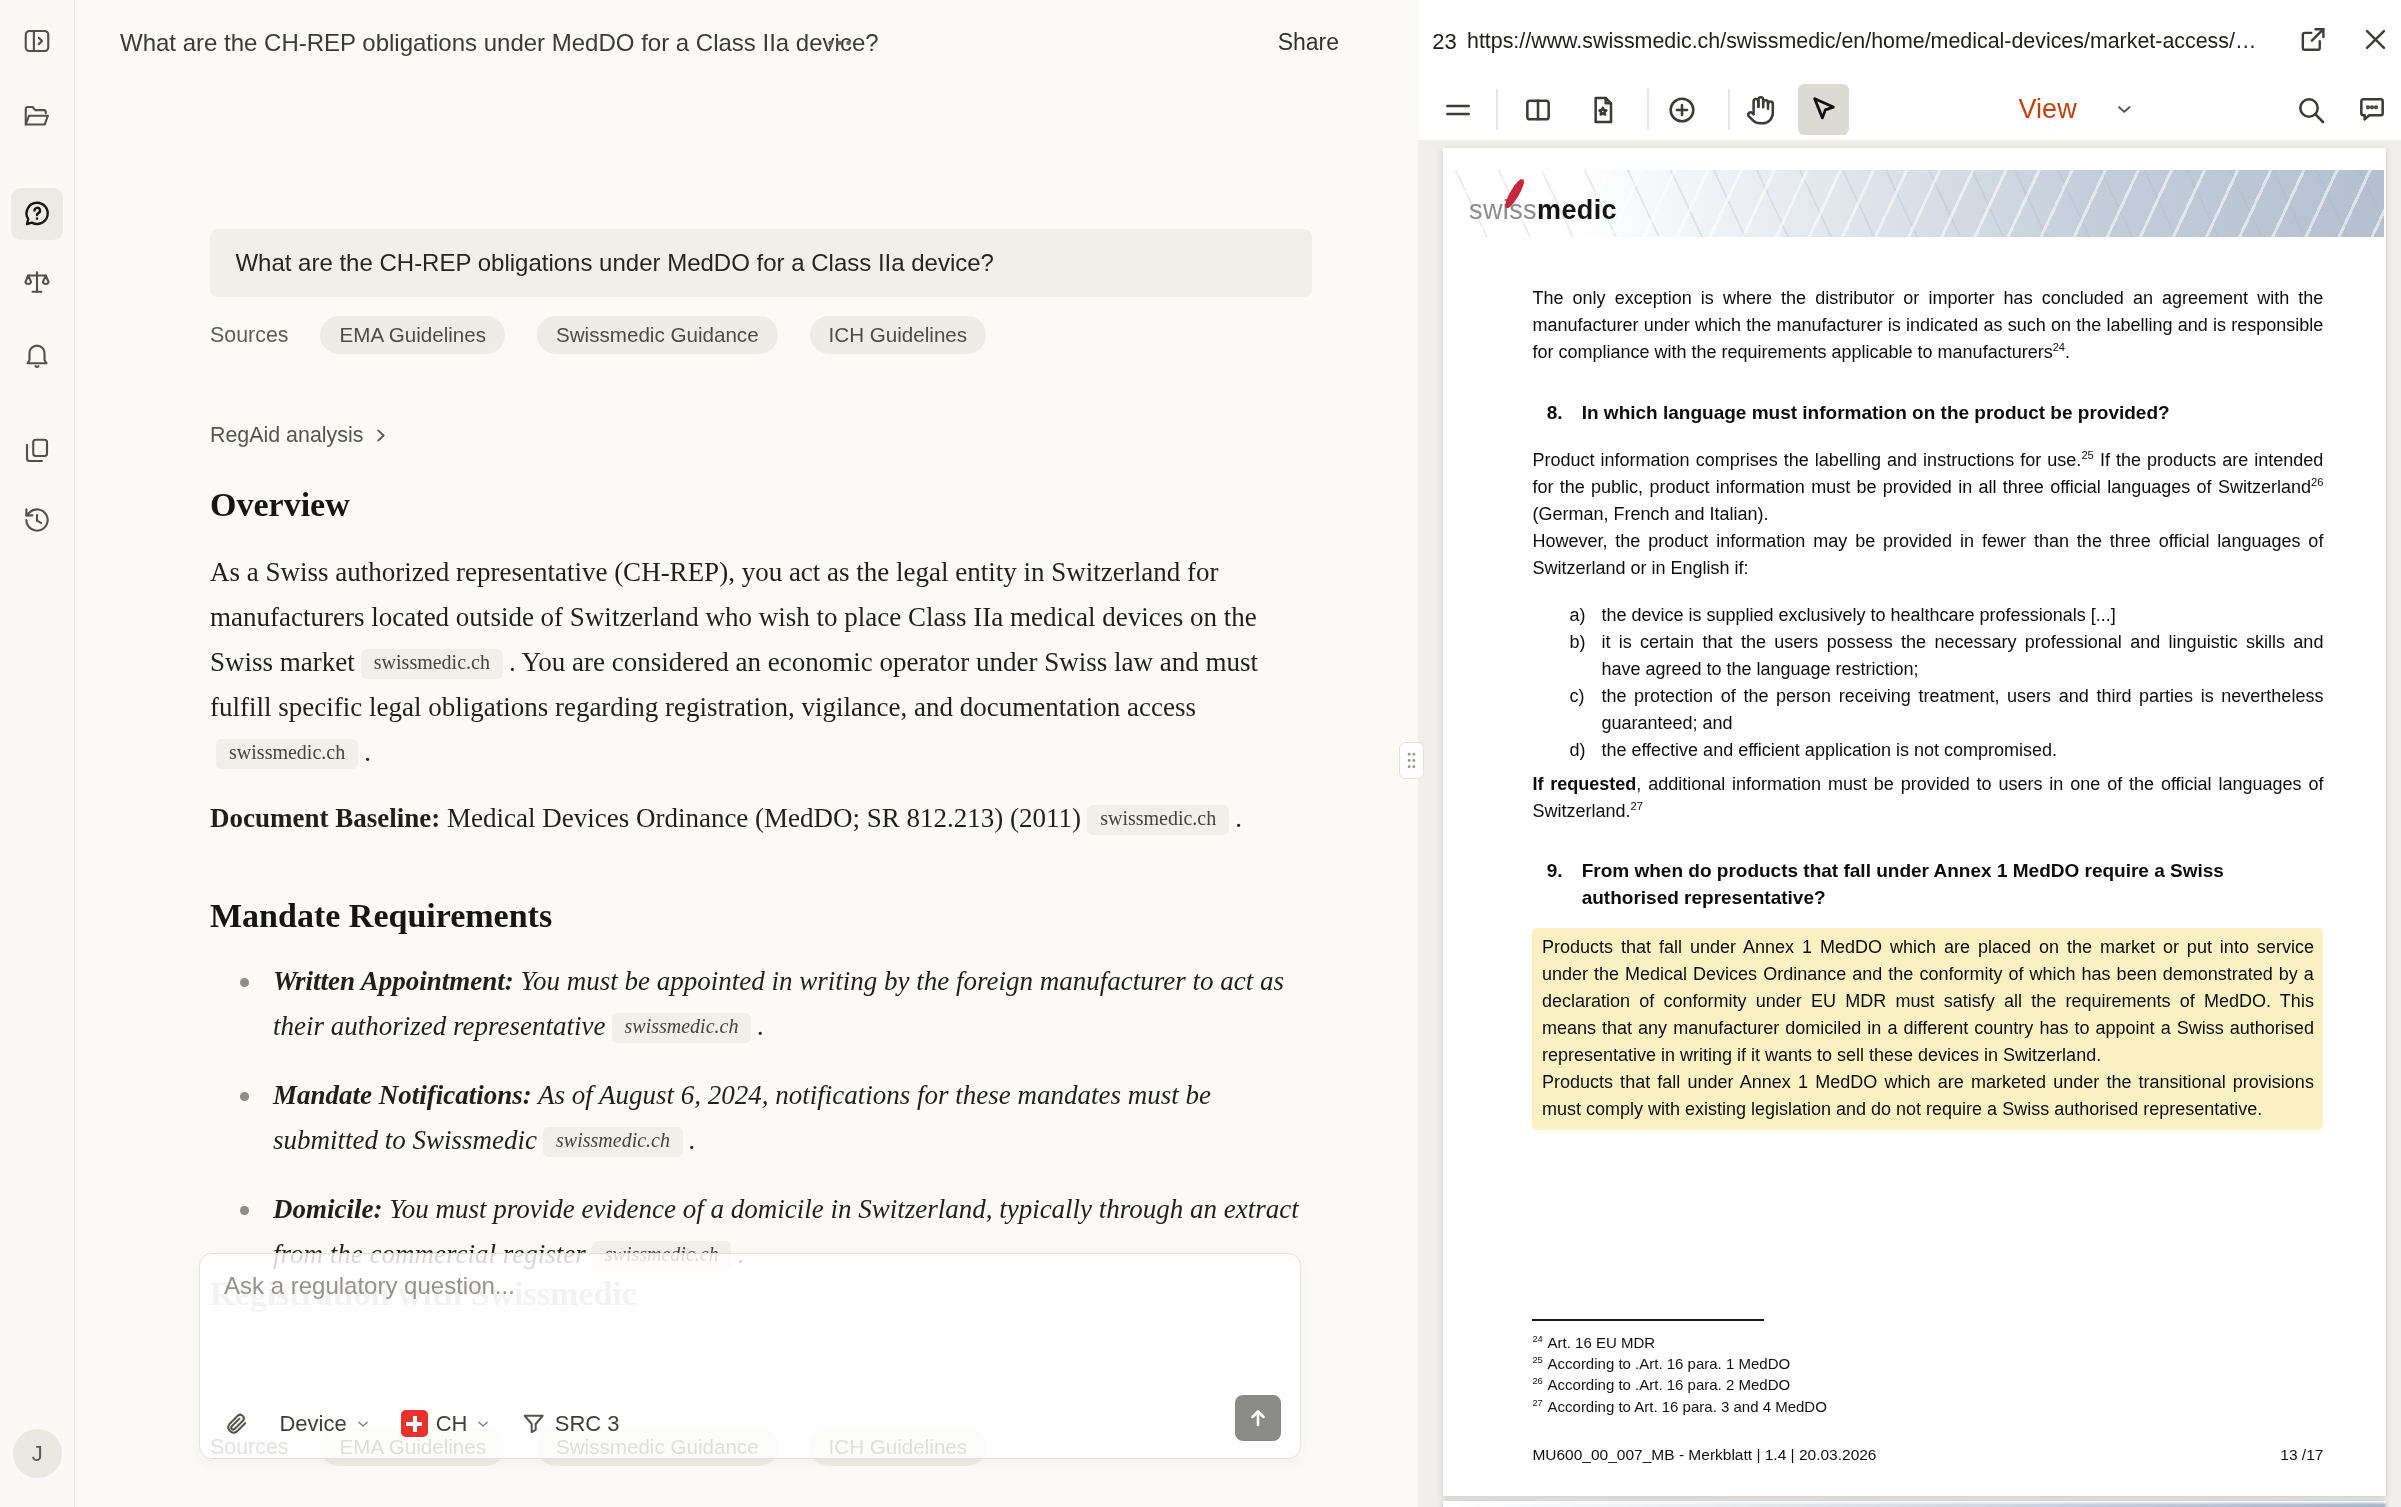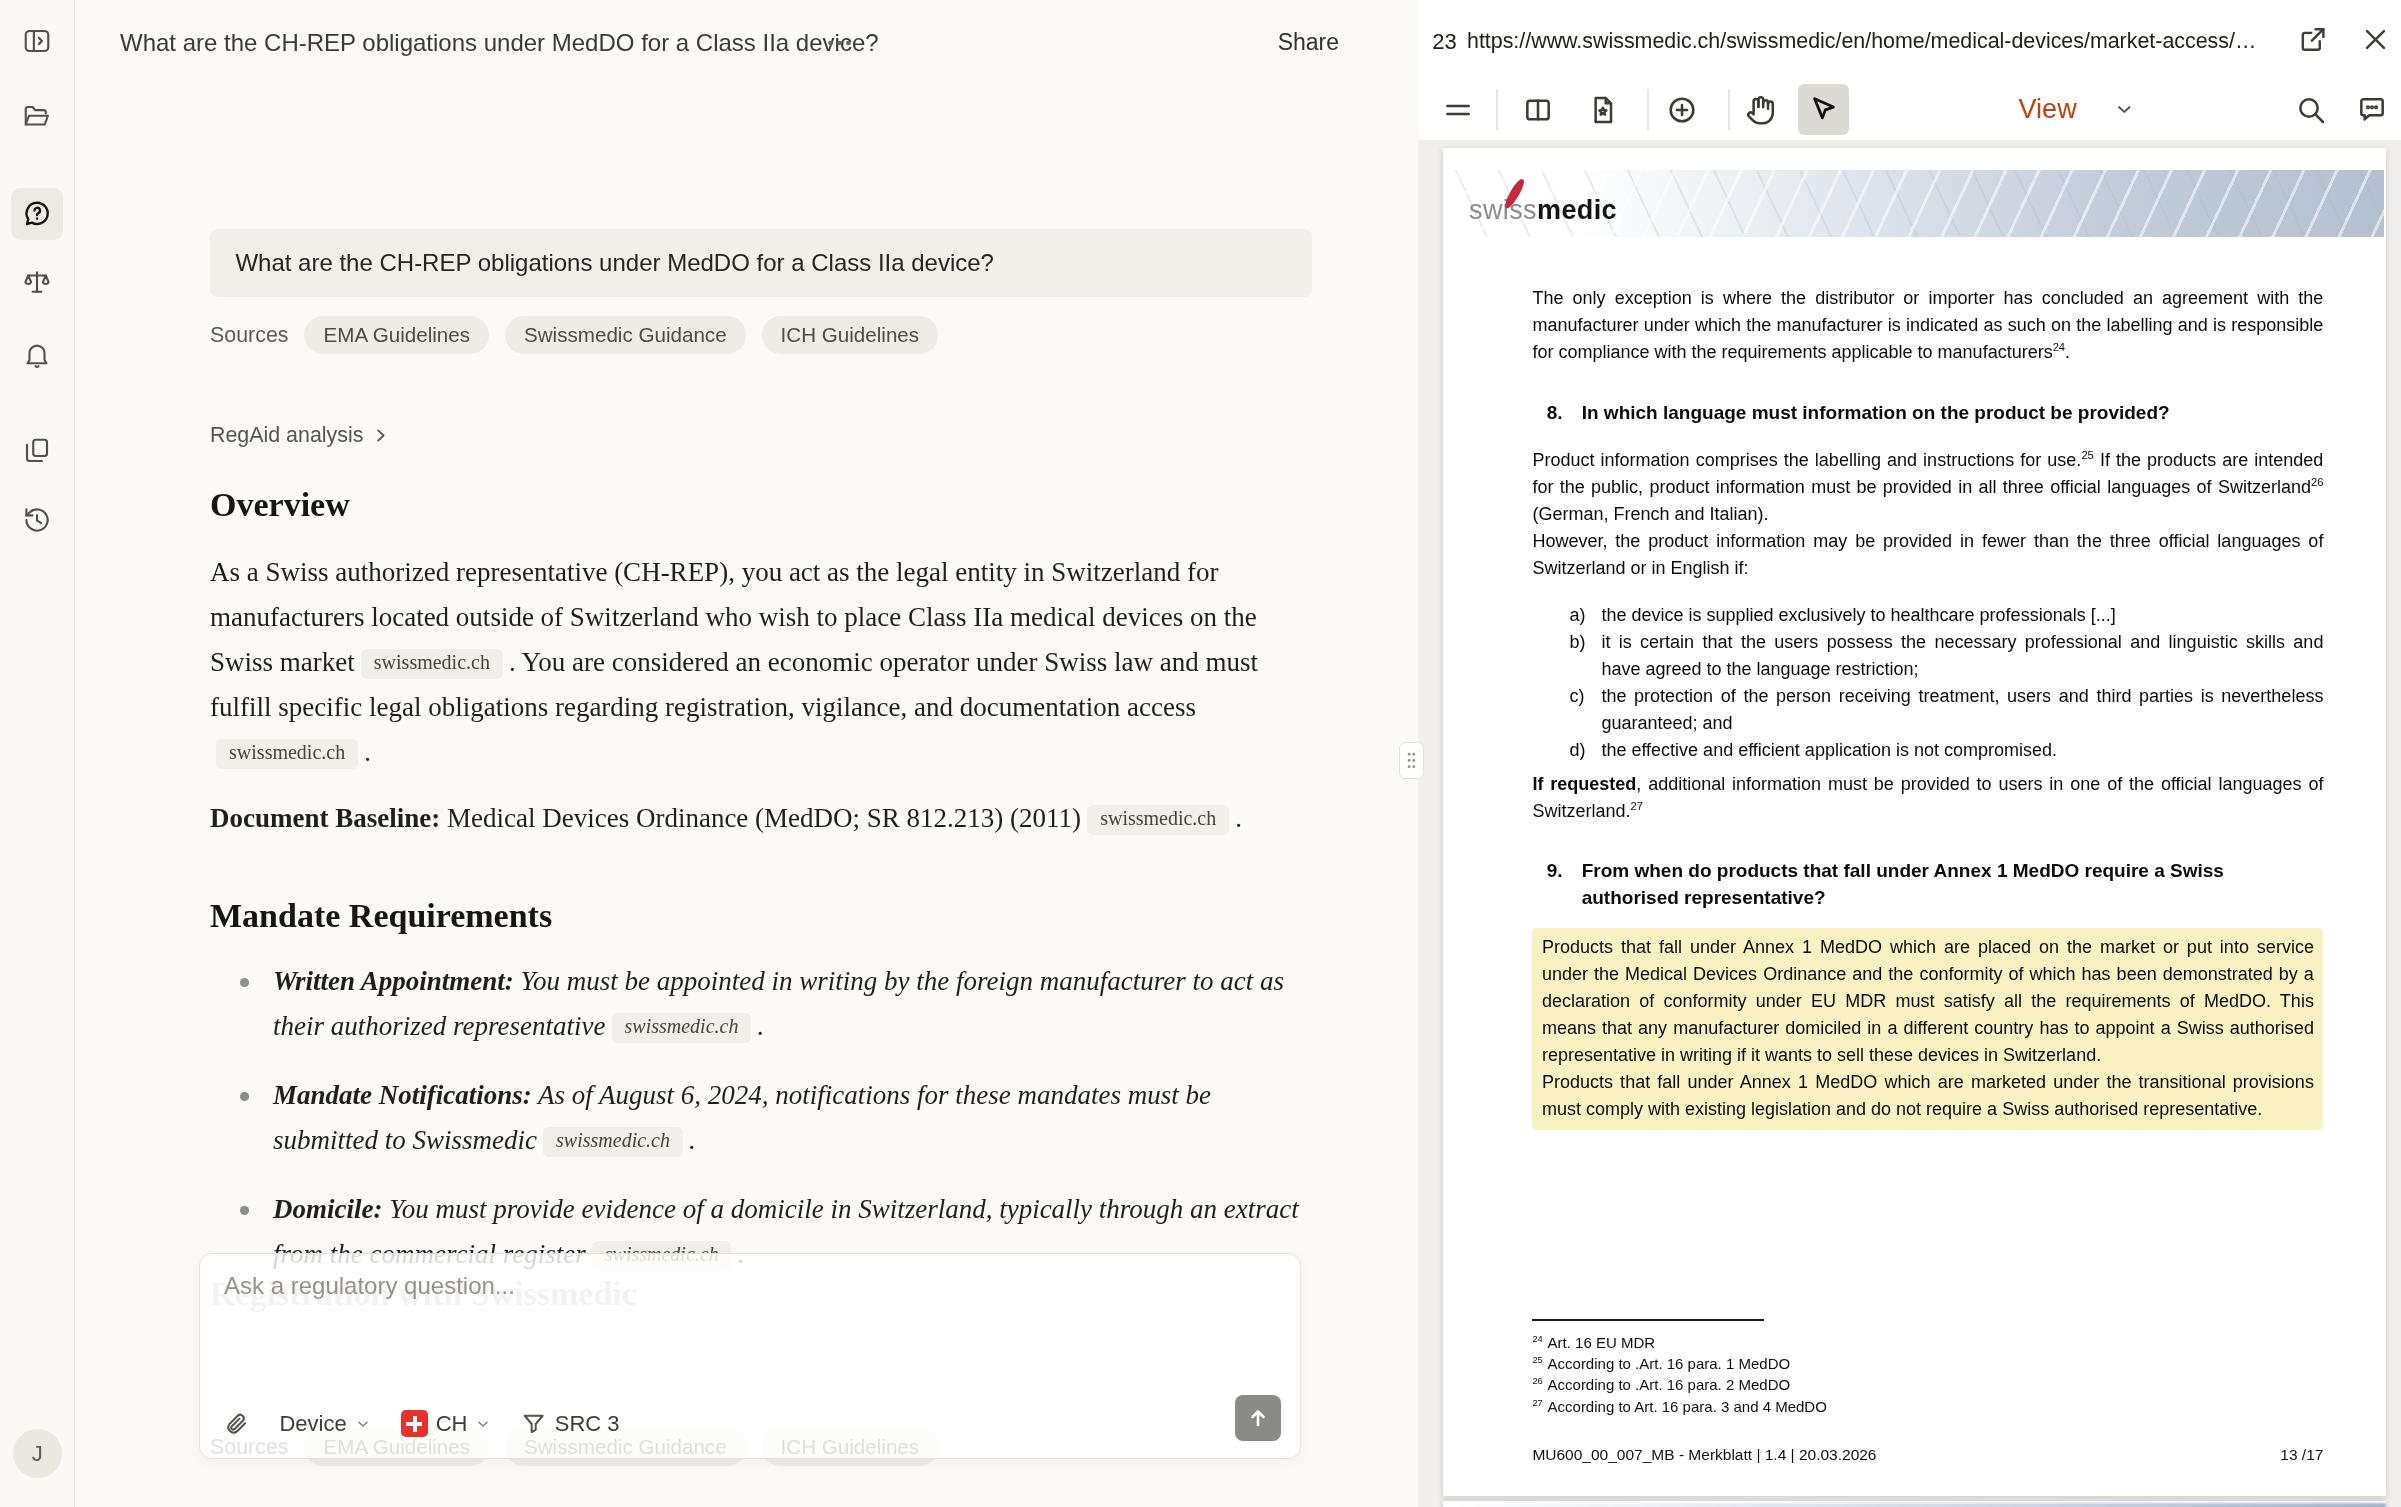--- a/index.html
+++ b/index.html
@@ -33,21 +33,21 @@
   .chat-title { position:absolute; left:44px; top:29px; font-size:24px; color:#3c3a35; }
   .more-dots { position:absolute; left:750px; top:35px; cursor:pointer; }
   .more-dots svg { width:27px; height:16px; fill:#6a6861; }
   .share-btn { position:absolute; right:79px; top:29px; font-size:23px; color:#34322d; cursor:pointer; }
 
   .question-box {
     position:absolute; left:134px; top:229px; width:1102px; height:68px;
     background:#F0EFEA; border-radius:8px; display:flex; align-items:center; padding:0 25.4px;
     font-size:24px; color:#26251f;
   }
-  .sources-row { position:absolute; left:134px; display:flex; align-items:center; gap:16px; }
+  .sources-row { position:absolute; left:134px; display:flex; align-items:center; gap:32px; }
   .sources-row.top { top:316px; }
   .sources-row.bottom { top:1428px; }
   .sources-label { font-size:21.4px; color:#5d5b54; }
   .pill {
     height:38px; padding:0 19px; border-radius:19px; background:#EDECE6;
     display:flex; align-items:center; font-size:20.6px; color:#4c4b45; cursor:pointer;
   }
 
   .regaid-row { position:absolute; left:134px; top:423px; display:flex; align-items:center; gap:8px; font-size:21.4px; color:#56544d; cursor:pointer; }
   .regaid-row svg { width:19px; height:19px; stroke:#56544d; fill:none; stroke-width:2.2; stroke-linecap:round; stroke-linejoin:round; }

